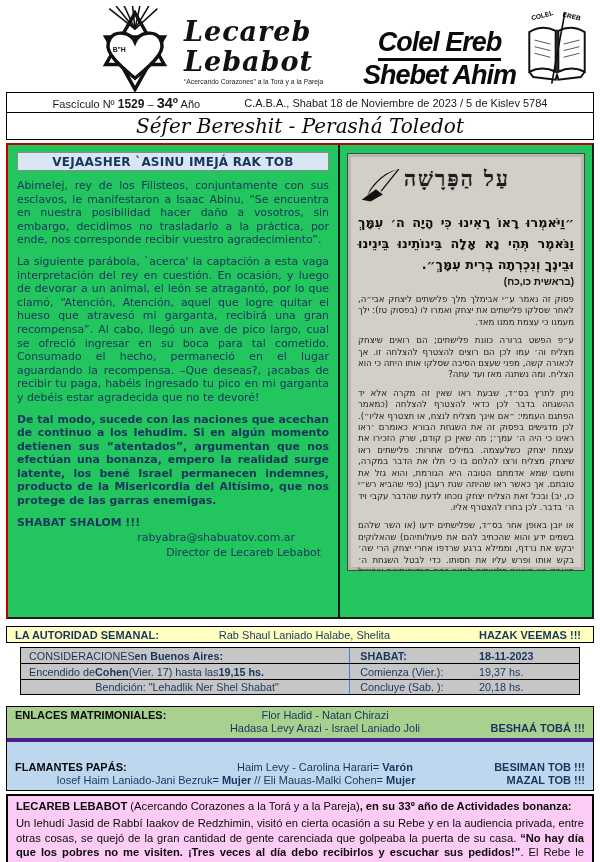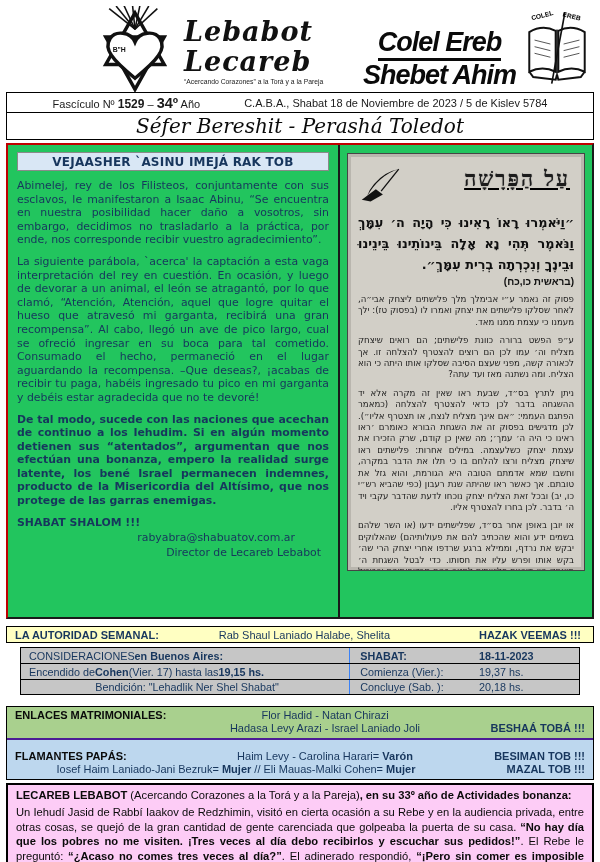--- a/index.html
+++ b/index.html
@@ -31,21 +31,21 @@
   .col-left { width:332px; border-right:2px solid #1a1a1a; padding:7px 9px 0 9px; }
   .col-right { flex:1; padding:8px 7px 0 7px; }
 
   .art-head { background:#d9e7f5; border:1px solid #8a8a8a; text-align:center; font-weight:bold; font-size:12px; color:#17365d; padding:2px 0 1px; font-family:"DejaVu Sans", sans-serif; letter-spacing:.2px; }
   .art p { font-family:"DejaVu Sans", sans-serif; font-size:10.9px; line-height:13.6px; color:#17365d; text-align:justify; margin-top:8px; }
   .art p.bold { font-weight:bold; }
   .art .right1 { text-align:right; padding-right:34px; margin-top:2px; }
   .art .right2 { text-align:right; padding-right:8px; margin-top:1px; }
 
   .heb-box { background:#d2cfc7; border:1px solid #454545; box-shadow:inset 0 0 0 3px #b9b6ae; height:418px; padding:10px 10px 0 10px; overflow:hidden; }
-  .heb-title-row { display:flex; justify-content:space-between; align-items:flex-start; padding:2px 4px 6px 2px;text-decoration:underline; }
+  .heb-title-row { display:flex; align-items:flex-start; padding:2px 4px 6px 2px; }
   .heb-title { font-family:"DejaVu Serif", serif; font-weight:bold; font-size:21px; color:#1c1c1c; letter-spacing:2px; text-shadow:0 0 1px #555; }
   .heb-verse { direction:rtl; font-family:"DejaVu Sans", sans-serif; font-weight:bold; font-size:12.8px; line-height:21px; color:#101010; text-align:justify; }
   .heb-src { direction:rtl; font-size:10px; font-weight:bold; color:#101010; margin:1px 0 7px; }
   .heb-box p.hp { direction:rtl; font-family:"DejaVu Sans", sans-serif; font-size:8.6px; line-height:11.4px; color:#181818; text-align:justify; margin-bottom:7px; }
 
   
   .auth { margin-top:7px; border:1.5px solid #000; background:#ffffc2; height:17px; display:flex; align-items:center; font-size:11px; padding:0 8px; }
   .auth .lbl { font-weight:bold; color:#17365d; }
   .auth .name { color:#17365d; margin-left:60px; }
   .auth .bless { font-weight:bold; color:#17365d; margin-left:auto; margin-right:4px; }
@@ -56,21 +56,21 @@
   .s-row + .s-row { border-top:1px solid #000; }
   .s-left { border-right:1px solid #3b82f6; padding:0 4px 0 8px; height:100%; display:flex; align-items:center; }
   .s-left.center { justify-content:center; }
   .s-mid { padding-left:10px; }
   .s-val { padding-left:6px; }
   .bold { font-weight:bold; }
 
   
   .ann { margin-top:11px; border:1.5px solid #000; font-size:11px; color:#17365d; }
   .ann-green { background:#a9d08e; padding:2px 8px 3px; }
-  .ann-blue  { background:#bdd7ee; padding:10px 8px 3px; border-top:2px solid #4c1d95; }
+  .ann-blue  { background:#bdd7ee; padding:19px 8px 3px; border-top:4px solid #4c1d95; }
   .a-row { display:grid; grid-template-columns:178px 1fr 128px; align-items:center; line-height:13px; }
   .a-row .c { text-align:center; }
   .a-row .r { text-align:right; font-weight:bold; }
   .a-lbl { font-weight:bold; color:#0a0a0a; }
   .a-row2 { display:grid; grid-template-columns:1fr 128px; align-items:center; line-height:13px; }
   .a-row2 .c { text-align:center; }
   .a-row2 .r { text-align:right; font-weight:bold; }
 
   
   .pink { margin-top:3px; border:2px solid #000; background:#fdccf6; padding:4px 8px 5px; font-size:11.2px; color:#0a0a0a; }
@@ -97,22 +97,22 @@
               <path d="M50 27 L66 0"></path>
             <path d="M50 27 L76 3"></path>
           </g>
           <path d="M50 8 L16 68 L84 68 Z" fill="none" stroke="#111" stroke-width="4"></path>
           <path d="M50 97 L16 36 L84 36 Z" fill="none" stroke="#111" stroke-width="4"></path>
           <path d="M50 42 C45 30 27 28 21 38 C13 50 24 63 50 84 C76 63 87 50 79 38 C73 28 55 30 50 42 Z" fill="#fff" stroke="#111" stroke-width="4"></path>
           <text x="24" y="54" font-size="8" font-weight="bold" fill="#111">B"H</text>
         </svg>
       </span>
       <div class="script-block">
+        <div class="script-line">Lecareb</div>
         <div class="script-line">Lebabot</div>
-        <div class="script-line">Lecareb</div>
         <div class="script-sub">“Acercando Corazones” a la Torá y a la Pareja</div>
       </div>
     </div>
 
     <div class="hdr-right">
       <div class="blocky">
         <span class="u">Colel Ereb</span><br>
         <span>Shebet Ahim</span>
       </div>
       <span>

